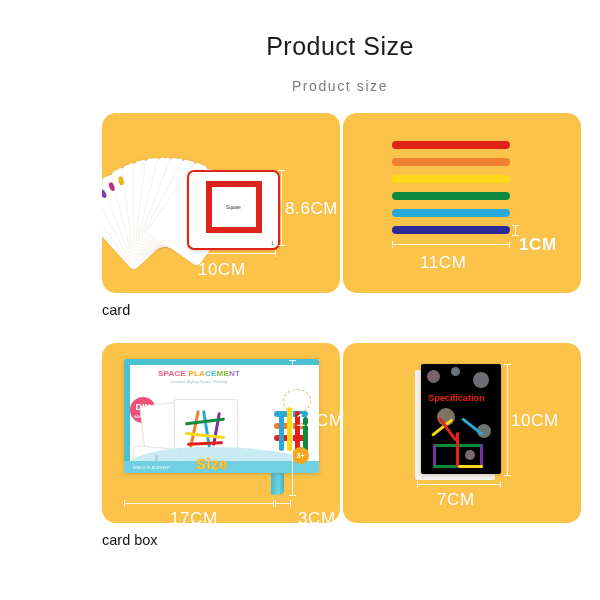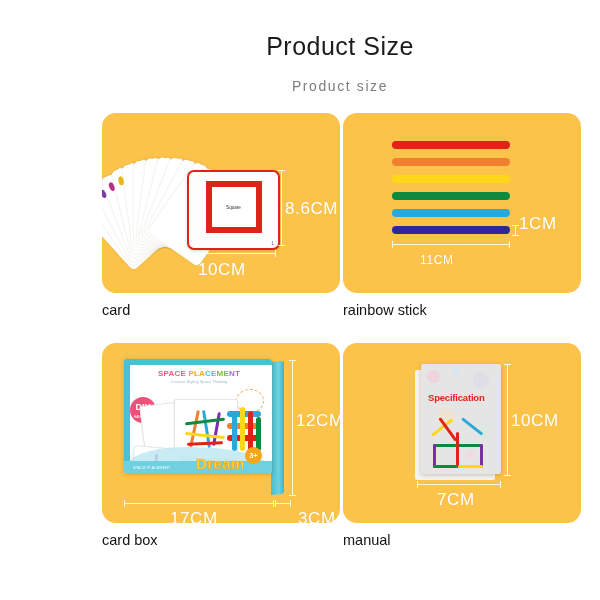--- a/index.html
+++ b/index.html
@@ -88,21 +88,21 @@
   .card-num{position:absolute;right:4px;bottom:2px;font-size:5px;color:#666;}
 
   
   .stick{position:absolute;height:8px;border-radius:5px;left:49px;width:118px;}
 
   
   .box-wrap{position:absolute;left:12px;top:16px;width:172px;height:140px;}
   .box-front{
     position:absolute;left:10px;top:0;width:148px;height:114px;
     background:#ffffff;border-radius:3px;
-    box-shadow:0 1px 4px rgba(110,70,20,.3);overflow:hidden;
+    box-shadow:0 1px 4px rgba(110,70,20,.3);overflow:hidden;padding-left:47px;
   }
   .box-side{
     position:absolute;left:157px;top:3px;width:13px;height:133px;
     background:linear-gradient(90deg,#47bdd2,#6fd3de 60%,#40b2c6);
     border-radius:0 3px 3px 0;
     transform:skewY(-5deg);transform-origin:left top;
   }
   .bf-topband{position:absolute;left:0;top:0;width:100%;height:6px;background:#4cc0d3;}
   .bf-leftband{position:absolute;left:0;top:0;width:6px;height:100%;background:#4cc0d3;}
   .bf-title{
@@ -153,21 +153,21 @@
     position:absolute;right:8px;top:30px;width:26px;height:22px;border-radius:50%;
     border:.8px dashed #f0b04a;
   }
   .bf-brand{position:absolute;left:9px;bottom:3px;font-size:3.4px;color:#ffffff;letter-spacing:.3px;}
   .sticks-art{position:absolute;right:4px;bottom:22px;width:38px;height:44px;}
   .sa{position:absolute;width:5px;border-radius:3px;}
 
   
   .manual{
     position:absolute;left:78px;top:21px;width:80px;height:110px;
-    background:#e5e5e5;border-radius:2px;
+    background:#000000;border-radius:2px;
     box-shadow:0 1px 4px rgba(110,70,20,.3);overflow:hidden;
   }
   .manual-back{
     position:absolute;left:72px;top:27px;width:80px;height:110px;
     background:#f3f3f3;border-radius:2px;
   }
   .dot{position:absolute;border-radius:50%;opacity:.5;}
   .spec-title{
     position:absolute;left:7px;top:28px;
     font-size:9.5px;font-weight:bold;color:#e02318;letter-spacing:-.2px;
@@ -228,26 +228,25 @@
     <div class="cell cell-tr">
       <div class="panel">
         <div class="stick" style="top:28px;background:#e02318;"></div>
         <div class="stick" style="top:45px;background:#f08030;"></div>
         <div class="stick" style="top:62px;background:#fcd818;"></div>
         <div class="stick" style="top:79px;background:#0e8a3e;"></div>
         <div class="stick" style="top:96px;background:#2aa8d8;"></div>
         <div class="stick" style="top:113px;background:#2a2a98;"></div>
 
         <div class="dimline-v" style="left:172px;top:112px;height:11px;"></div>
-        <div class="dim" style="left:176px;top:101px;">1CM</div>
+        <div class="dim" style="left:176px;top:122px;font-weight:bold;">1CM</div>
 
         <div class="dimline-h" style="left:49px;top:131px;width:118px;"></div>
-        <div class="dim" style="left:77px;top:140px;font-size:12px;">11CM</div>
+        <div class="dim" style="left:77px;top:140px;font-size:17px;">11CM</div>
       </div>
-      <div class="caption">rainbow stick</div>
     </div>
 
     <div class="cell cell-bl">
       <div class="panel">
 
         <div class="box-wrap">
           <div class="box-side"></div>
           <div class="box-front">
             <div class="bf-topband"></div>
             <div class="bf-leftband"></div>
@@ -291,21 +290,21 @@
               <div class="sa" style="left:2px;top:6px;height:38px;background:#2aa8d8;"></div>
               <div class="sa" style="left:10px;top:0px;height:44px;background:#fcd818;"></div>
               <div class="sa" style="left:18px;top:4px;height:40px;background:#e02318;"></div>
               <div class="sa" style="left:26px;top:10px;height:34px;background:#0e8a3e;"></div>
             </div>
 
             <div class="bf-wave"></div>
             <div class="bf-wave2"></div>
             <div class="bf-brand">SPACE PLACEMENT</div>
 
-            <div class="bf-dream">Dream</div>
+            <div class="bf-dream">Size</div>
             <div class="bf-age">3+</div>
           </div>
         </div>
 
         <div class="dimline-v" style="left:190px;top:17px;height:136px;"></div>
         <div class="dim" style="left:194px;top:68px;font-size:17px;">12CM</div>
 
         <div class="dimline-h" style="left:22px;top:160px;width:150px;"></div>
         <div class="dim" style="left:68px;top:166px;font-size:17px;">17CM</div>
 
@@ -341,17 +340,16 @@
             <div class="hs" style="left:27px;top:49px;width:25px;height:3px;background:#fcd818;"></div>
           </div>
         </div>
 
         <div class="dimline-v" style="left:164px;top:21px;height:112px;"></div>
         <div class="dim" style="left:168px;top:68px;font-size:17px;">10CM</div>
 
         <div class="dimline-h" style="left:74px;top:141px;width:84px;"></div>
         <div class="dim" style="left:94px;top:147px;font-size:17px;text-align:center;">7CM</div>
       </div>
-      <div class="caption">manual</div>
     </div>
 
   </div>
 </div>
 
 </body></html>

